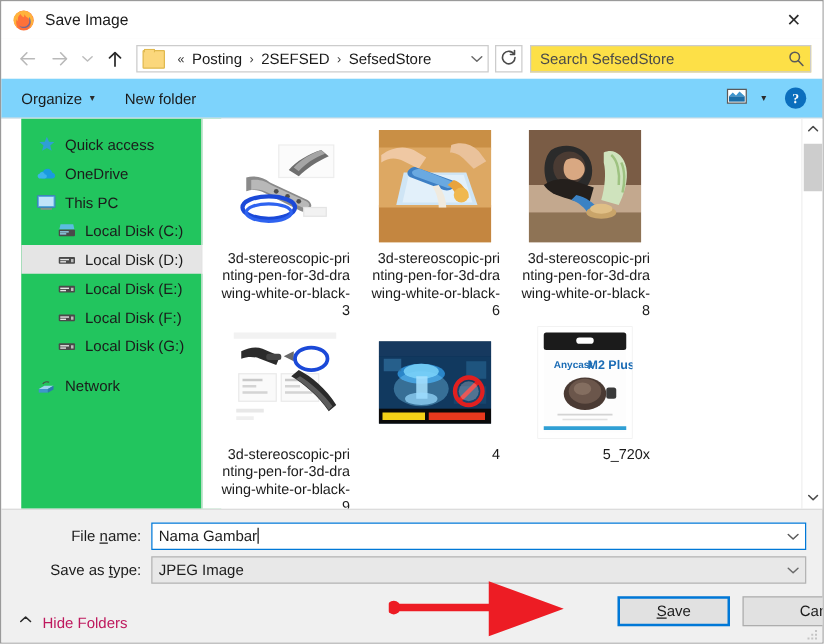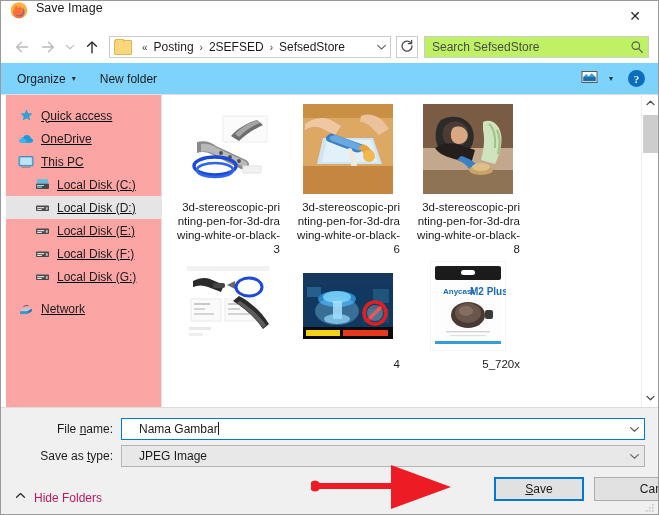--- a/index.html
+++ b/index.html
@@ -24,21 +24,21 @@
   }
 
   
   .titlebar {
     position: absolute;
     left: 0; top: 0;
     width: 100%;
     height: 30px;
     background: #ffffff;
     display: flex;
-    align-items: flex-start;
+    align-items: center;
     box-sizing: border-box;
   }
   .title-icon {
     width: 18px; height: 18px;
     margin-left: 9px;
     flex: 0 0 auto;
   }
   .title-text {
     margin-left: 8px;
     font-size: 12.5px;
@@ -137,21 +137,21 @@
     background: #fff;
     box-sizing: border-box;
     border-top: 1px solid #cccccc;
     border-right: 1px solid #cccccc;
     border-bottom: 1px solid #cccccc;
   }
   .searchbox {
     width: 225px;
     height: 22px;
     border: 1px solid #cccccc;
-    background: #bef264;
+    background: #fde047;
     display: flex;
     align-items: center;
     box-sizing: border-box;
     margin-right: 9px;
     flex: 0 0 auto;
   }
   .search-text {
     flex: 1 1 auto;
     padding-left: 7px;
     font-size: 12px;
@@ -221,27 +221,26 @@
   .body-area {
     position: absolute;
     left: 0; top: 94px;
     width: 100%;
     height: 312px;
     background: #ffffff;
     box-sizing: border-box;
   }
   .sidebar {
     position: absolute;
-    left: 5px; top: 0;
+    left: 16px; top: 0;
     width: 160px;
     height: 100%;
-    background: #fca5a5;
+    background: #22c55e;
     overflow: hidden;
     box-sizing: border-box;
-    text-decoration: underline;
   }
   .splitter {
     position: absolute;
     left: 160px; top: 0;
     width: 1px; height: 100%;
     background: #e2e2e2;
   }
   .side-item {
     height: 23px;
     display: flex;
@@ -369,21 +368,21 @@
     box-sizing: border-box;
     display: flex;
     align-items: center;
     border: 1px solid #a0a0a0;
     background: #ffffff;
   }
   .combo.focused { border: 1px solid #0078d7; }
   .combo.disabled { background: #e8e8e8; border: 1px solid #b4b4b4; }
   .combo-value {
     flex: 1 1 auto;
-    padding-left: 17px;
+    padding-left: 5px;
     font-size: 12px;
     color: #1b1b1b;
     white-space: nowrap;
     overflow: hidden;
     position: relative;
   }
   .caret-bar {
     display: inline-block;
     width: 1px;
     height: 13px;
@@ -764,20 +763,21 @@
               <rect x="42" y="38" width="30" height="22" fill="#fafafa" stroke="#eaeaea"></rect>
               <rect x="45" y="42" width="18" height="2" fill="#c9c9c9"></rect>
               <rect x="45" y="47" width="12" height="2" fill="#d4d4d4"></rect>
               <rect x="45" y="52" width="22" height="2" fill="#d4d4d4"></rect>
               <path d="M50 40c10 6 22 16 30 28l6-5c-8-13-20-23-30-28z" fill="#2b2b2b"></path>
               <path d="M54 42c9 6 19 15 26 25l3-3c-7-10-18-19-26-24z" fill="#5c5c5c"></path>
               <rect x="6" y="66" width="22" height="3" fill="#e8e8e8"></rect>
               <rect x="6" y="72" width="14" height="3" fill="#efefef"></rect>
             </svg>
           </div>
+          <div class="file-label">3d-stereoscopic-printing-pen-for-3d-drawing-white-or-black-9</div>
         </div>
 
         <div class="file-cell">
           <div class="thumb">
             <svg width="90" height="66" viewBox="0 0 90 66">
               <rect width="90" height="66" fill="#0e2c4e"></rect>
               <rect width="90" height="12" fill="#16395f"></rect>
               <path d="M0 12h90v42H0z" fill="#11395f"></path>
               <ellipse cx="34" cy="26" rx="19" ry="8" fill="#2a86c9"></ellipse>
               <ellipse cx="34" cy="24" rx="14" ry="6" fill="#6fc8f2"></ellipse>

